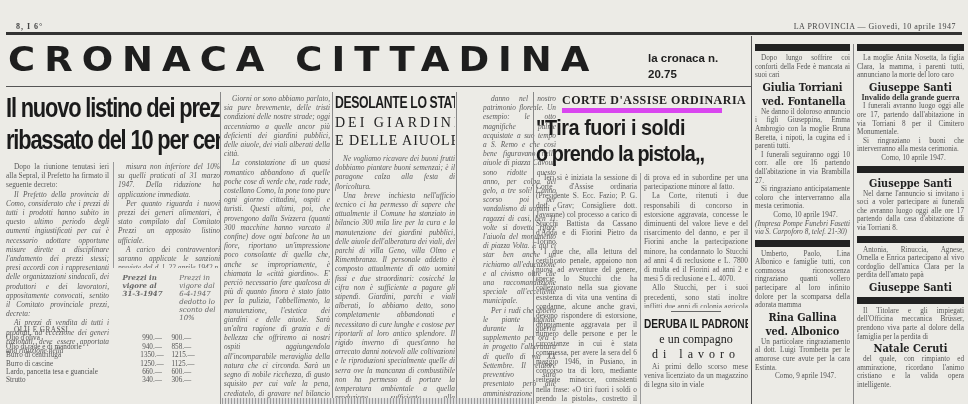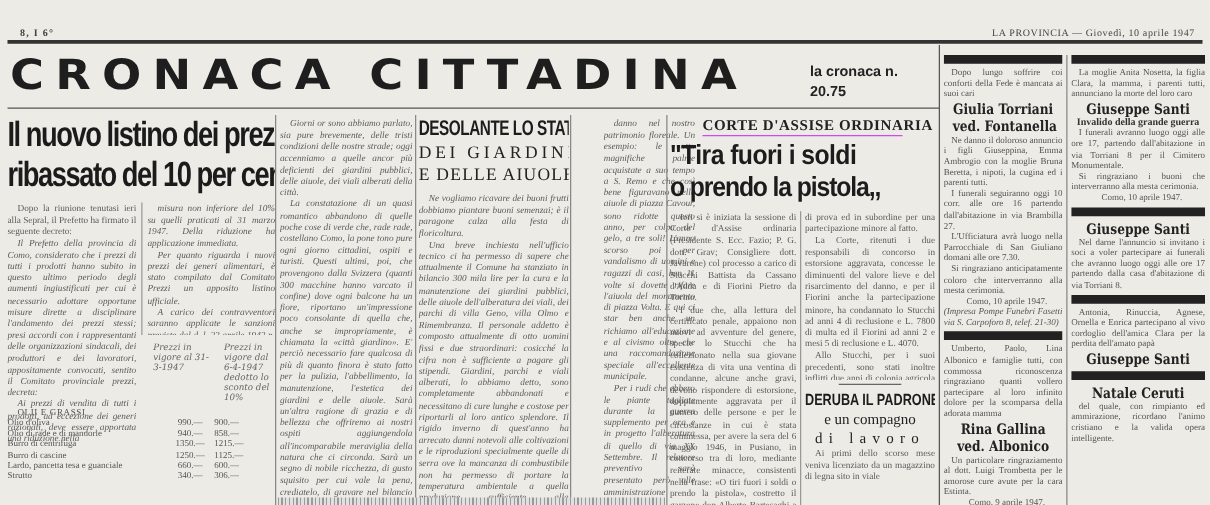--- a/index.html
+++ b/index.html
@@ -106,21 +106,21 @@
       <div style="width:1px; background:#999;"></div>
       <div class="body-txt" style="width:104px; overflow:hidden;">
         <p>misura non inferiore del 10% su quelli praticati al 31 marzo 1947. Della riduzione ha applicazione immediata.</p>
         <p>Per quanto riguarda i nuovi prezzi dei generi alimentari, è stato compilato dal Comitato Prezzi un apposito listino ufficiale.</p>
         <p>A carico dei contravventori saranno applicate le sanzioni previste dal d. l. 22 aprile 1942 n. 245 e successive disposizioni, salvo, nei casi più gravi, la sospensione o la revoca della licenza di commercio.</p>
 
       </div>
     </div>
     <div class="price-hdr" style="margin-top:6px;">
       <div style="width:120px;"></div>
-      <div style="width:50px;">Prezzi in vigore al 31-3-1947</div>
+      <div style="width:50px;font-weight:bold;">Prezzi in vigore al 31-3-1947</div>
       <div style="width:50px; padding-left:8px;">Prezzi in vigore dal 6-4-1947 dedotto lo sconto del 10%</div>
     </div>
     <div class="price-table" style="margin-top:4px;">
       <div style="padding-left:8px; letter-spacing:.5px;">OLII E GRASSI</div>
       <div class="row">
           <span class="n">Olio d'oliva</span>
           <span class="a">990.—</span>
           <span class="b">900.—</span>
         </div>
       <div class="row">
@@ -176,21 +176,21 @@
 
   <div class="col body-txt" style="left:459px; top:94px; width:73px; height:304px;margin-left:24px;">
     <p>danno nel nostro patrimonio floreale. Un esempio: le otto magnifiche palme acquistate a suo tempo a S. Remo e che così bene figuravano nelle aiuole di piazza Cavour, sono ridotte questo anno, per colpa del gelo, a tre soli! L'anno scorso poi per vandalismo di uomini e ragazzi di casi, ben 11 volte si dovette rifare l'aiuola del monumento di piazza Volta. E qui ci star ben anche un richiamo all'educazione e al civismo oltre che una raccomandazione speciale all'eccellente municipale.</p>
     <p>Per i rudi che ebbero le piante tagliate durante la guerra supplemento per ora e in progetto l'alberatura di quello di via XX Settembre. Il relatore preventivo sarà presentato però alle amministrazione comunale nel mese di settembre.</p>
 
   </div>
 
   <div class="vdiv" style="left:533px; top:92px; height:312px;"></div>
 
   <div class="col" style="left:536px; top:92px; width:212px; height:312px;">
-    <div class="head-serif" style="font-size:12px; line-height:16px; font-weight:bold; letter-spacing:.5px; border-bottom:1px solid #d946ef; width:160px; margin:0 auto;">CORTE D'ASSISE ORDINARIA</div>
+    <div class="head-serif" style="font-size:12px; line-height:16px; font-weight:bold; letter-spacing:.5px; border-bottom:5px solid #d946ef; width:160px; margin:0 auto;">CORTE D'ASSISE ORDINARIA</div>
     <div class="head-caps" style="text-align:left; font-size:22px; line-height:26px; margin-top:2px; letter-spacing:-0.5px; transform:scaleX(0.9); transform-origin:left top;">"Tira fuori i soldi</div>
     <div class="head-caps" style="text-align:left; font-size:22px; line-height:26px; letter-spacing:-1px; transform:scaleX(0.9); transform-origin:left top;">o prendo la pistola,,</div>
     <div style="display:flex; gap:3px; margin-top:6px;">
       <div class="body-txt roman" style="width:102px; height:240px; overflow:hidden;">
         <p>Ieri si è iniziata la sessione di Corte d'Assise ordinaria (Presidente S. Ecc. Fazio; P. G. dott. Grav; Consigliere dott. Javarone) col processo a carico di Stucchi Battista da Cassano d'Adda e di Fiorini Pietro da Torino.</p>
         <p>I due che, alla lettura del certificato penale, appaiono non nuovi ad avventure del genere, specie lo Stucchi che ha collezionato nella sua giovane esistenza di vita una ventina di condanne, alcune anche gravi, devono rispondere di estorsione, doppiamente aggravata per il numero delle persone e per le circostanze in cui è stata commessa, per avere la sera del 6 maggio 1946, in Pusiano, in concorso tra di loro, mediante reiterate minacce, consistenti nella frase: «O tiri fuori i soldi o prendo la pistola», costretto il garzone don Alberto Bartesaghi a consegnare loro 200 lire.</p>
 
       </div>
       <div style="width:1px; background:#999;"></div>
       <div style="width:104px;">
@@ -214,21 +214,20 @@
   <div class="vdiv" style="left:751px; top:36px; height:368px; background:#555;"></div>
 
   <div class="col" style="left:755px; top:44px; width:95px; height:360px;">
     <div class="obit-bar"></div>
     <div class="obit-txt">
       <p>Dopo lungo soffrire coi conforti della Fede è mancata ai suoi cari</p>
       <div class="obit-name">Giulia Torriani</div>
       <div class="obit-name">ved. Fontanella</div>
       <p>Ne danno il doloroso annuncio i figli Giuseppina, Emma Ambrogio con la moglie Bruna Beretta, i nipoti, la cugina ed i parenti tutti.</p>
       <p>I funerali seguiranno oggi 10 corr. alle ore 16 partendo dall'abitazione in via Brambilla 27.</p>
-      <p>L'Ufficiatura avrà luogo nella Parrocchiale di San Giuliano domani alle ore 7.30.</p>
       <p>Si ringraziano anticipatamente coloro che interverranno alla mesta cerimonia.</p>
       <p style="text-align:center">Como, 10 aprile 1947.</p>
       <p style="font-style:italic; text-indent:0">(Impresa Pompe Funebri Fasetti via S. Carpoforo 8, telef. 21-30)</p>
     </div>
     <div class="obit-bar" style="margin-top:3px;"></div>
     <div class="obit-txt">
       <p>Umberto, Paolo, Lina Albonico e famiglie tutti, con commossa riconoscenza ringraziano quanti vollero partecipare al loro infinito dolore per la scomparsa della adorata mamma</p>
       <div class="obit-name">Rina Gallina</div>
       <div class="obit-name">ved. Albonico</div>
       <p>Un particolare ringraziamento al dott. Luigi Trombetta per le amorose cure avute per la cara Estinta.</p>
@@ -254,18 +253,19 @@
       <div class="obit-name">Giuseppe Santi</div>
       <p>Nel darne l'annuncio si invitano i soci a voler partecipare ai funerali che avranno luogo oggi alle ore 17 partendo dalla casa d'abitazione di via Torriani 8.</p>
     </div>
     <div class="obit-bar" style="margin-top:3px;"></div>
     <div class="obit-txt">
       <p>Antonia, Rinuccia, Agnese, Ornella e Enrica partecipano al vivo cordoglio dell'amica Clara per la perdita dell'amato papà</p>
       <div class="obit-name">Giuseppe Santi</div>
     </div>
     <div class="obit-bar" style="margin-top:3px;"></div>
     <div class="obit-txt">
+      <p>Il Titolare e gli impiegati dell'Officina meccanica Brüsser, prendono viva parte al dolore della famiglia per la perdita di</p>
       <div class="obit-name">Natale Ceruti</div>
       <p>del quale, con rimpianto ed ammirazione, ricordano l'animo cristiano e la valida opera intelligente.</p>
     </div>
   </div>
 
 </div>
 
 </body></html>

